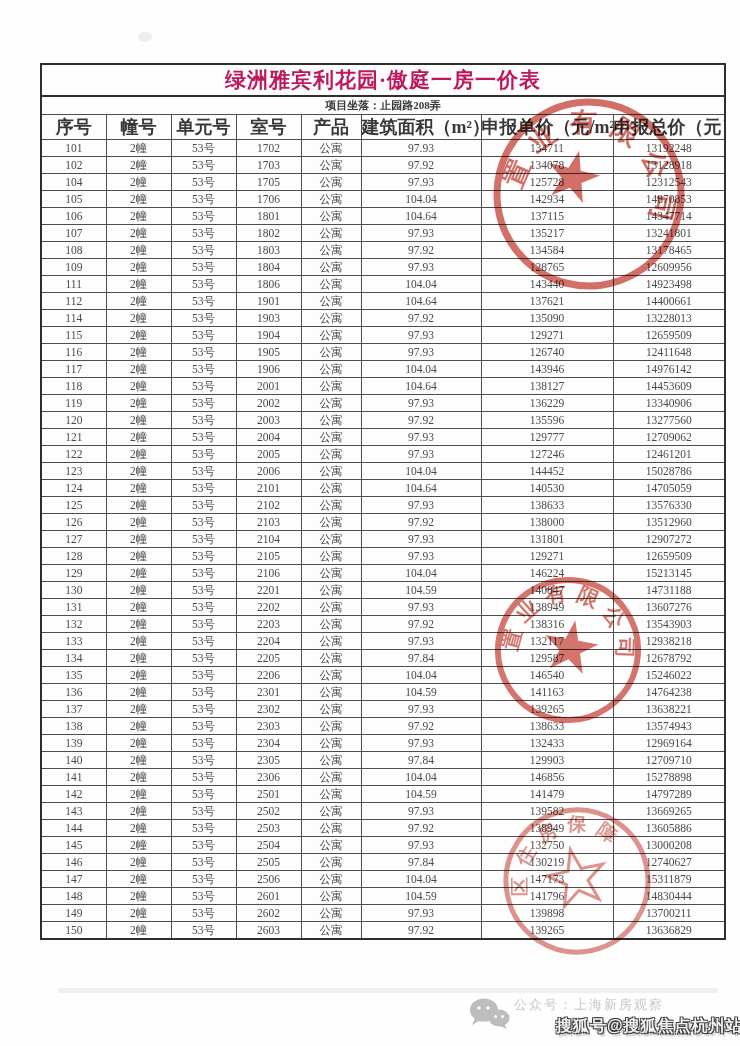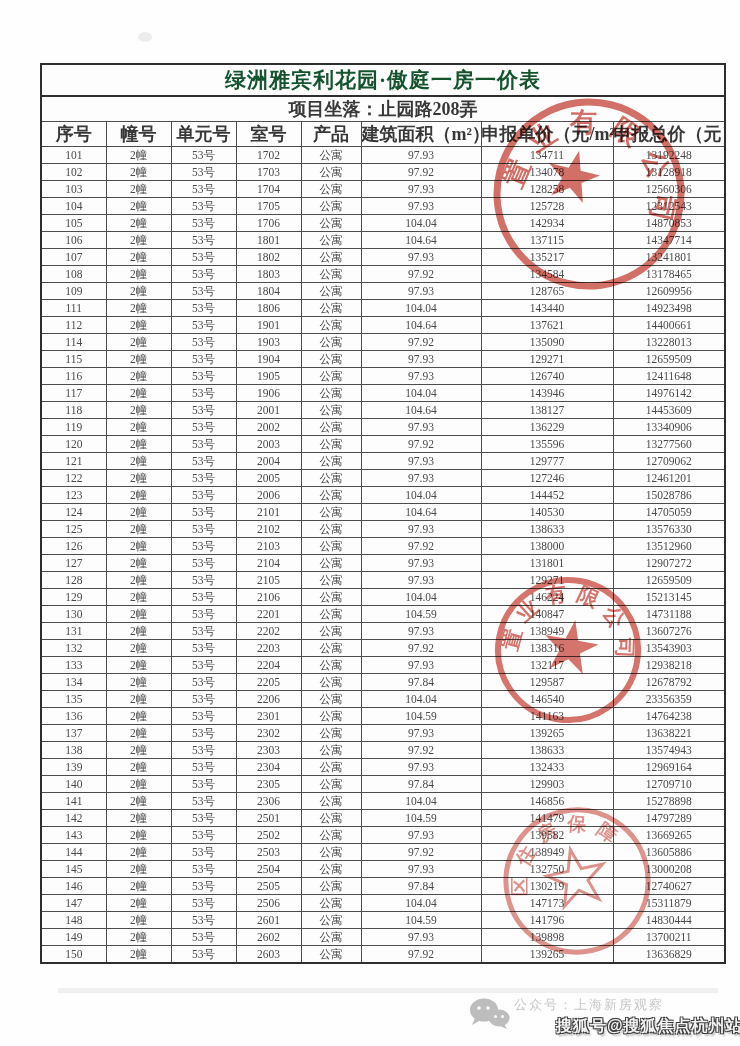--- a/index.html
+++ b/index.html
@@ -11,23 +11,23 @@
     background:#ededed; border-radius:50%; }
   .scan-smear { position:absolute; left:58px; top:988px; width:660px; height:5px;
     background:#f0f0f0; }
 
   table.price-table { position:absolute; left:40px; top:63px; width:684px;
     border-collapse:collapse; table-layout:fixed; background:#fdfdfd; }
   table.price-table, .price-table th, .price-table td { border:1px solid #4d4d4d; }
   table.price-table { border:2px solid #2e2e2e; }
   .price-table td, .price-table th { text-align:center; vertical-align:middle;
     overflow:hidden; white-space:nowrap; }
-  .title-row td { height:32px; font-size:21px; font-weight:bold; color:#14532d;
+  .title-row td { height:32px; font-size:21px; font-weight:bold; color:#be185d;
     letter-spacing:1px; border-bottom:2px solid #2e2e2e; }
-  .subtitle-row td { height:18px; font-size:18px; font-weight:bold; color:#383838; }
+  .subtitle-row td { height:18px; font-size:11px; font-weight:bold; color:#383838; }
   .head-row th { height:17px; font-size:18px; font-weight:bold; color:#383838; }
   .price-table tbody td { height:16px; line-height:16px; font-size:11.5px; color:#4a4a4a; }
 
   .seal { position:absolute; mix-blend-mode:multiply; pointer-events:none; }
   .seal svg { filter:blur(0.5px); }
 
   .footer-wm { position:absolute; left:468px; top:994px; width:272px; height:52px; }
   .wechat-icon { position:absolute; left:0px; top:4px; }
   .wm-gray { position:absolute; left:46px; top:2px; font-size:13px; color:#c6c6c6;
     font-family:"Liberation Sans","DejaVu Sans",sans-serif; letter-spacing:2px;
@@ -90,30 +90,20 @@
           <td>102</td>
           <td>2幢</td>
           <td>53号</td>
           <td>1703</td>
           <td>公寓</td>
           <td>97.92</td>
           <td>134078</td>
           <td>13128918</td>
         </tr>
         <tr>
-          <td>103</td>
-          <td>2幢</td>
-          <td>53号</td>
-          <td>1704</td>
-          <td>公寓</td>
-          <td>97.93</td>
-          <td>128258</td>
-          <td>12560306</td>
-        </tr>
-        <tr>
           <td>104</td>
           <td>2幢</td>
           <td>53号</td>
           <td>1705</td>
           <td>公寓</td>
           <td>97.93</td>
           <td>125728</td>
           <td>12312543</td>
         </tr>
         <tr>
@@ -397,21 +387,21 @@
           <td>12678792</td>
         </tr>
         <tr>
           <td>135</td>
           <td>2幢</td>
           <td>53号</td>
           <td>2206</td>
           <td>公寓</td>
           <td>104.04</td>
           <td>146540</td>
-          <td>23356359</td>
+          <td>15246022</td>
         </tr>
         <tr>
           <td>136</td>
           <td>2幢</td>
           <td>53号</td>
           <td>2301</td>
           <td>公寓</td>
           <td>104.59</td>
           <td>141163</td>
           <td>14764238</td>

